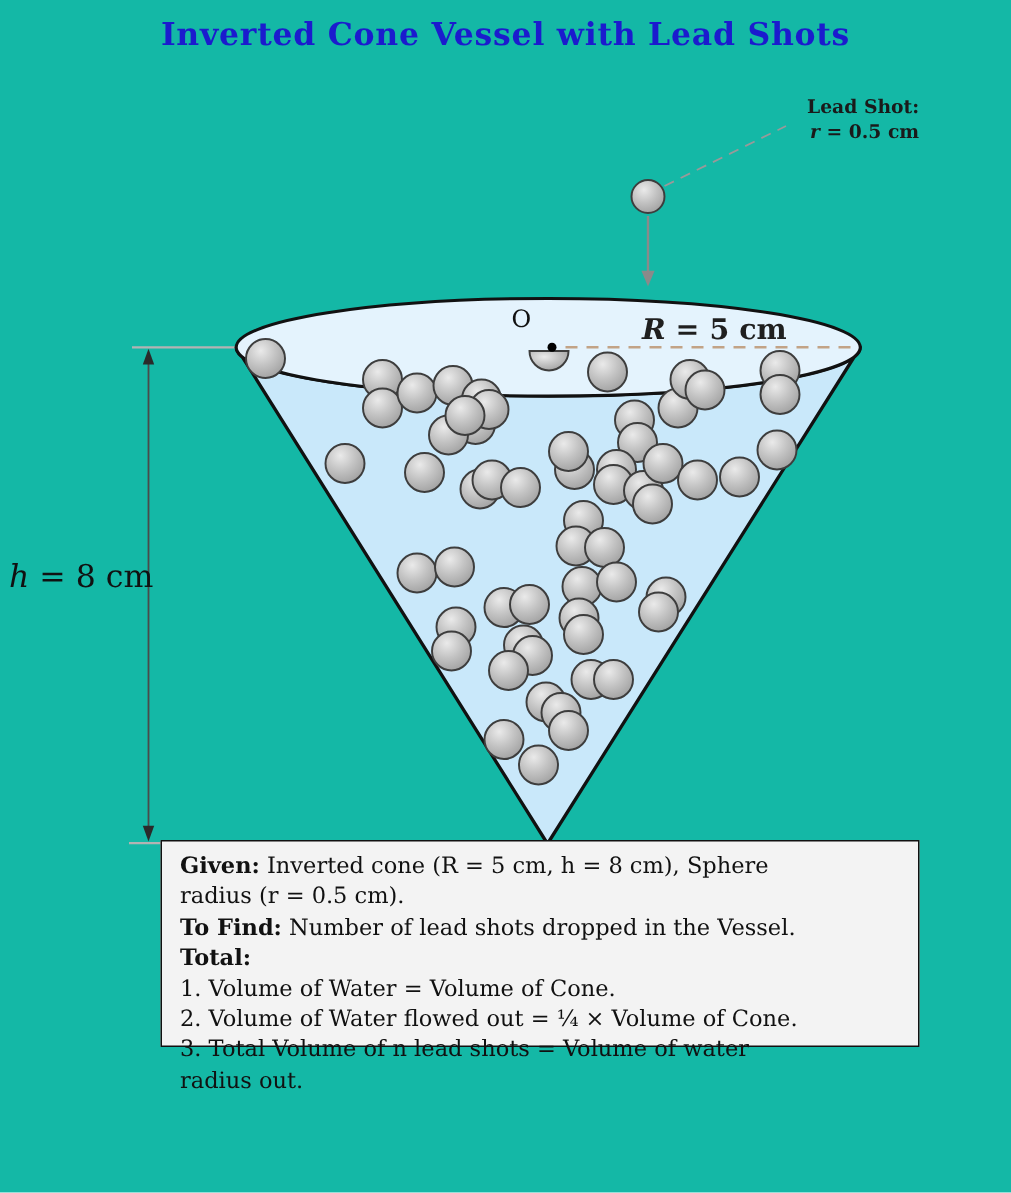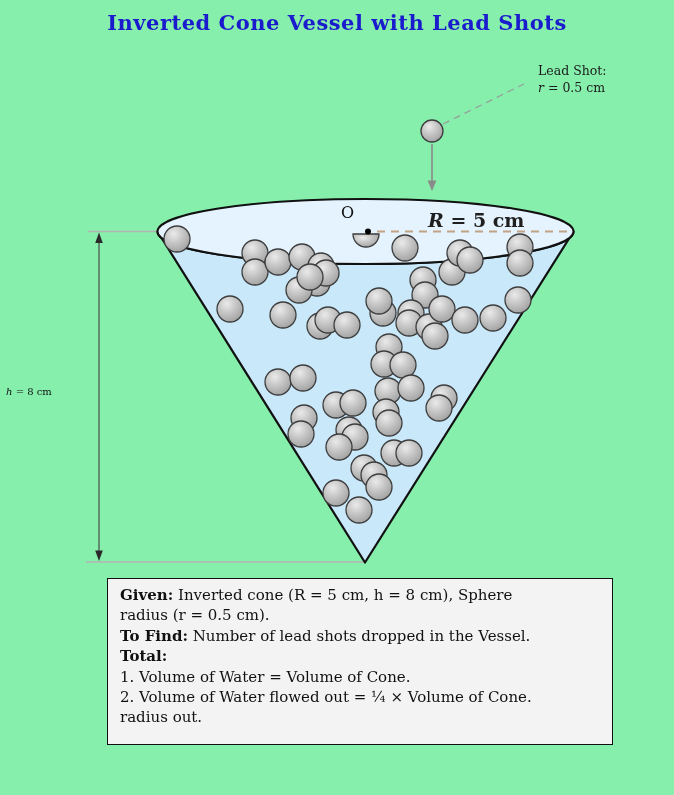--- a/index.html
+++ b/index.html
@@ -1,28 +1,28 @@
 <!DOCTYPE html>
 <html><head>
 <meta charset="utf-8">
 <style>
   html,body{margin:0;padding:0;background:#ffffff;}
-  .page{position:relative;width:674px;height:795px;background:#86efac;overflow:hidden;
+  .page{position:relative;width:674px;height:795px;background:#14b8a6;overflow:hidden;
         font-family:"DejaVu Serif","Liberation Serif",serif;color:#1a1a1a;}
   .title{position:absolute;left:0;top:10px;width:674px;margin:0;text-align:center;
          font-size:21px;font-weight:bold;color:#1b1bce;letter-spacing:.5px;}
   svg{position:absolute;left:0;top:0;}
   .lbl{position:absolute;white-space:nowrap;}
-  .lead-shot-lbl{left:538px;top:62px;font-size:12.5px;font-weight:normal;line-height:17px;color:#1a1a1a;}
+  .lead-shot-lbl{left:538px;top:62px;font-size:12.5px;font-weight:bold;line-height:17px;color:#1a1a1a;text-align:right;}
   .r-lbl{left:428px;top:209px;font-size:19px;font-weight:bold;color:#1f1f1f;}
   .o-lbl{left:341px;top:203px;font-size:16px;color:#111;}
-  .h-lbl{left:6px;top:386px;width:86px;text-align:left;font-size:10px;color:#111;}
+  .h-lbl{left:6px;top:372px;width:86px;text-align:left;font-size:21px;color:#111;}
   .it{font-style:italic;}
   .shot{fill:url(#shotGrad);stroke:#3d3d3d;stroke-width:1.3;}
-  .info-box{position:absolute;left:107px;top:578px;width:506px;height:167px;box-sizing:border-box;
+  .info-box{position:absolute;left:107px;top:560px;width:506px;height:138px;box-sizing:border-box;
             background:#f3f3f3;border:1.6px solid #111;padding:6px 10px 6px 12px;
             font-size:15px;line-height:20.4px;color:#111;}
   .info-line{white-space:nowrap;}
 </style>
 </head>
 <body>
 
 <div class="page">
 
   <h1 class="title">Inverted Cone Vessel with Lead Shots</h1>
@@ -136,16 +136,17 @@
 
   <div class="lbl h-lbl"><span class="it">h</span><span> = 8 cm</span></div>
 
   <div class="info-box">
     <div class="info-line"><b>Given:</b><span> Inverted cone (R = 5 cm, h = 8 cm), Sphere</span></div>
     <div class="info-line"><b></b><span>radius (r = 0.5 cm).</span></div>
     <div class="info-line"><b>To Find:</b><span> Number of lead shots dropped in the Vessel.</span></div>
     <div class="info-line"><b>Total:</b><span></span></div>
     <div class="info-line"><b></b><span>1.  Volume of Water = Volume of Cone.</span></div>
     <div class="info-line"><b></b><span>2.  Volume of Water flowed out = ¼ × Volume of Cone.</span></div>
+    <div class="info-line"><b></b><span>3.  Total Volume of n lead shots = Volume of water</span></div>
     <div class="info-line"><b></b><span>radius out.</span></div>
   </div>
 
 </div>
 
 </body></html>

